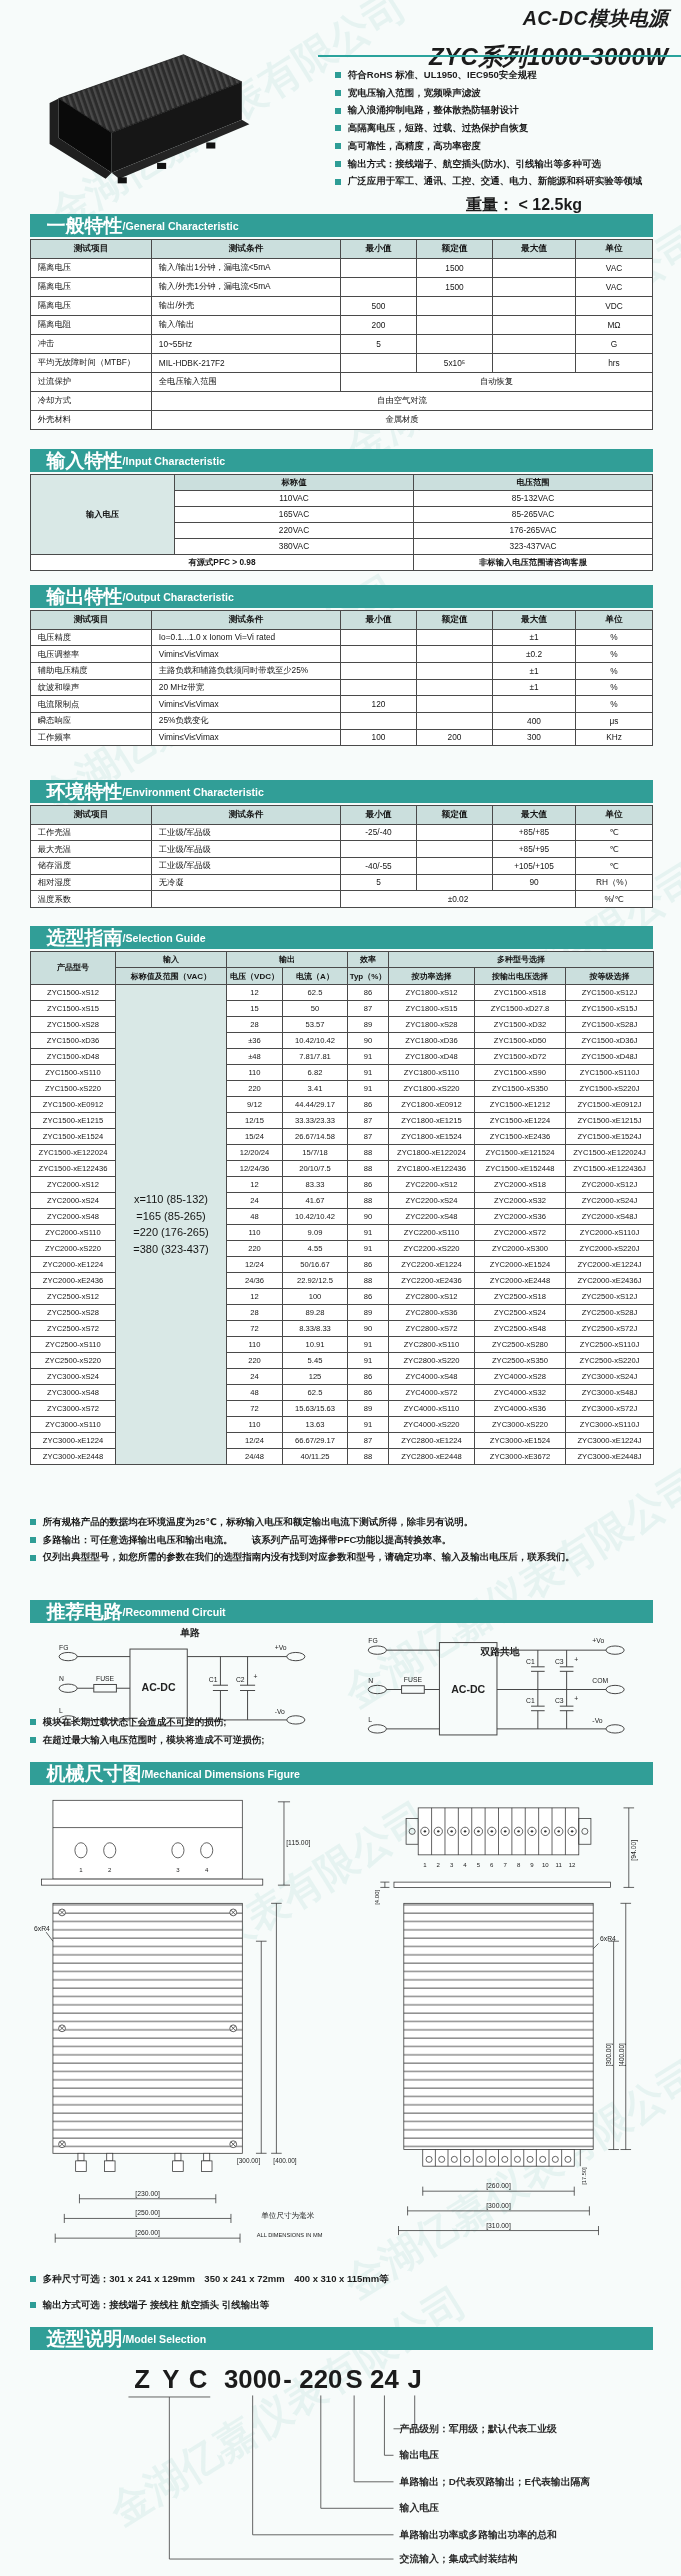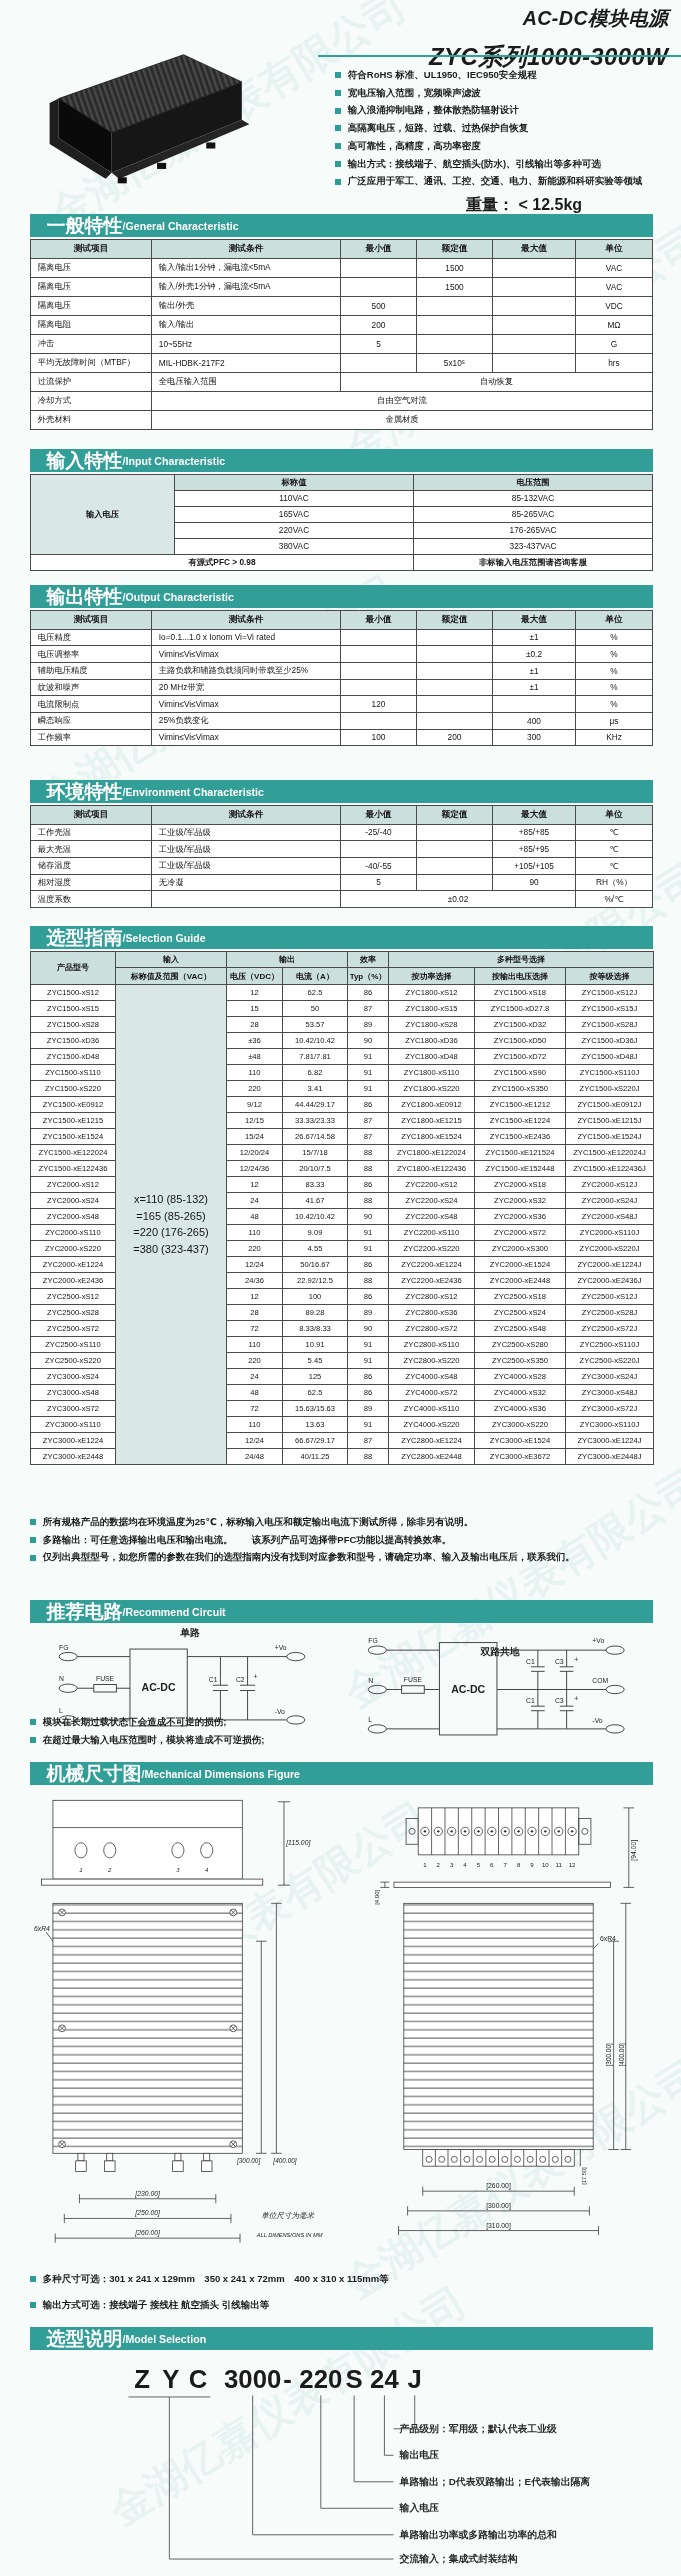--- a/index.html
+++ b/index.html
@@ -854,21 +854,21 @@
         </div>
       </div>
 
     <div class="abs sec" style="top:1762px;">
       <div class="bar">
         <span class="zh">机械尺寸图</span>
         <span class="en">/Mechanical Dimensions Figure</span>
       </div>
     </div>
 
-    <div class="abs" style="top:1797px;left:34px;font-style:italic;">
+    <div class="abs" style="top:1797px;left:34px;">
       <svg id="mech-left" viewBox="0 0 400 625" width="303" height="474">
         <defs>
           <pattern id="finsA" width="12" height="11" patternUnits="userSpaceOnUse">
             <rect width="12" height="11" fill="#ffffff"></rect>
               <rect y="9.3" width="12" height="1.3" fill="#555"></rect>
           </pattern>
         </defs>
         <g stroke="#333" stroke-width="1" fill="none">
           <rect x="25" y="4" width="250" height="104" fill="#fff"></rect>
           <line x1="25" y1="40" x2="275" y2="40"></line>

